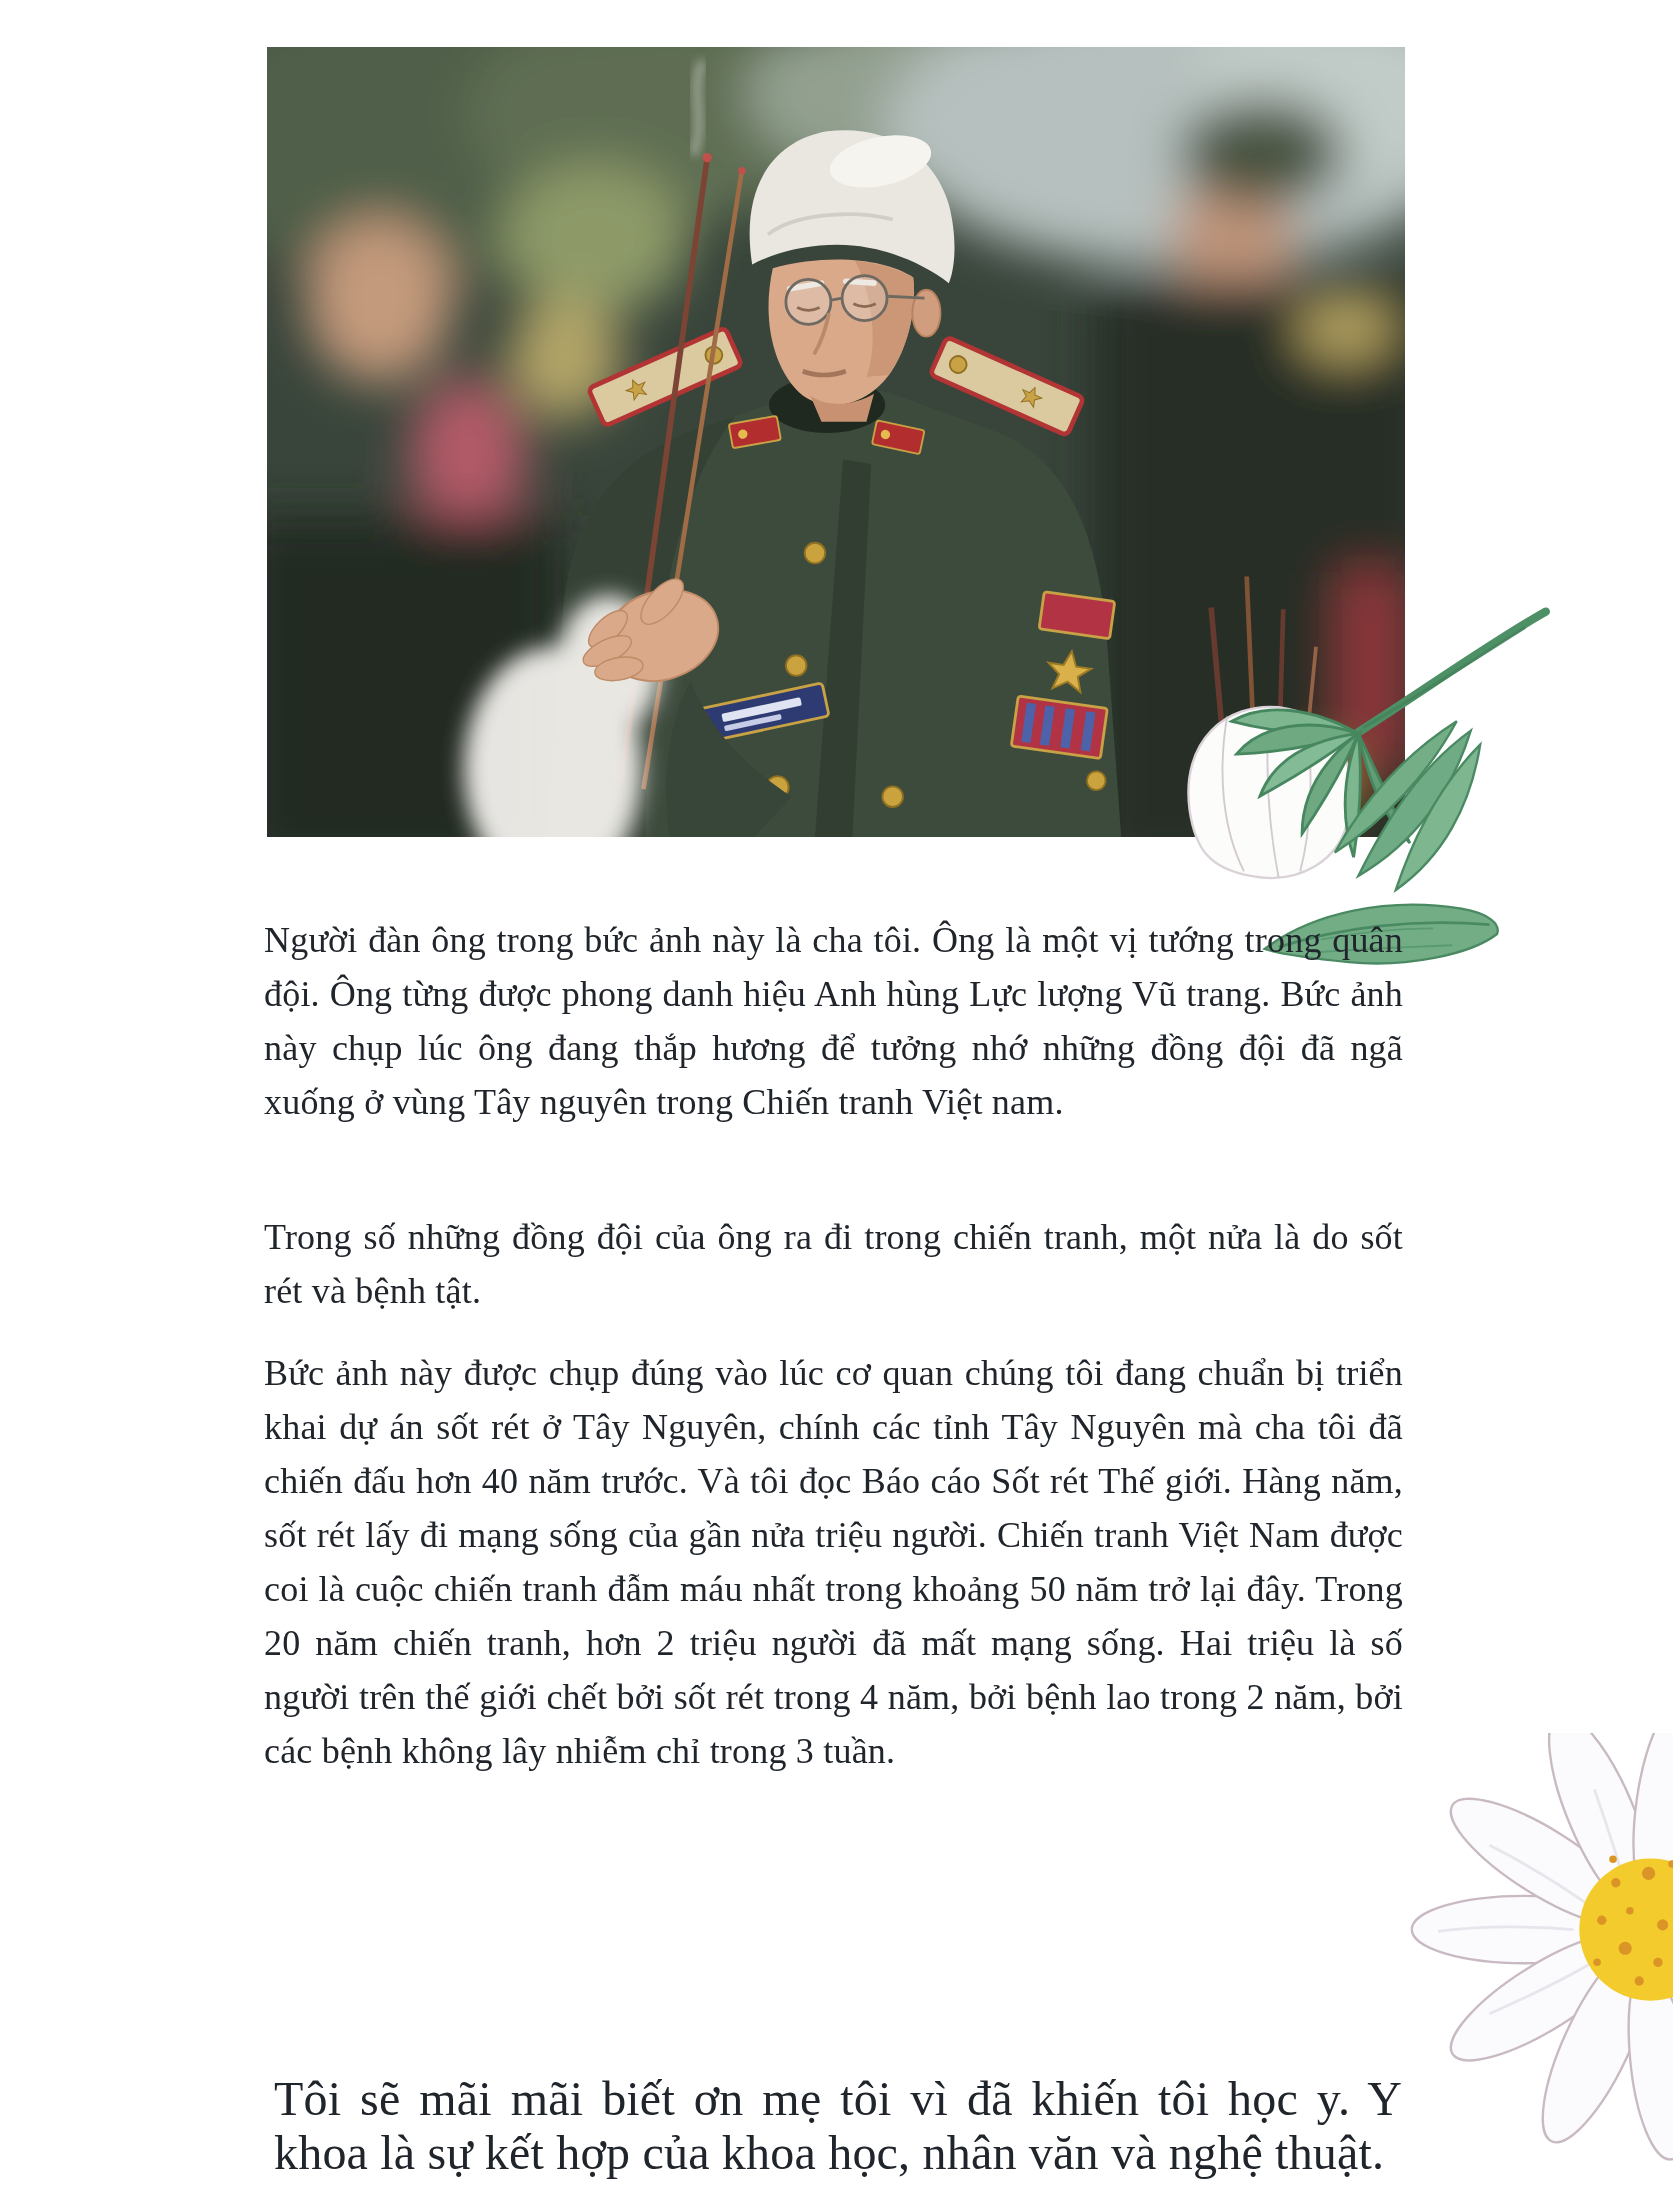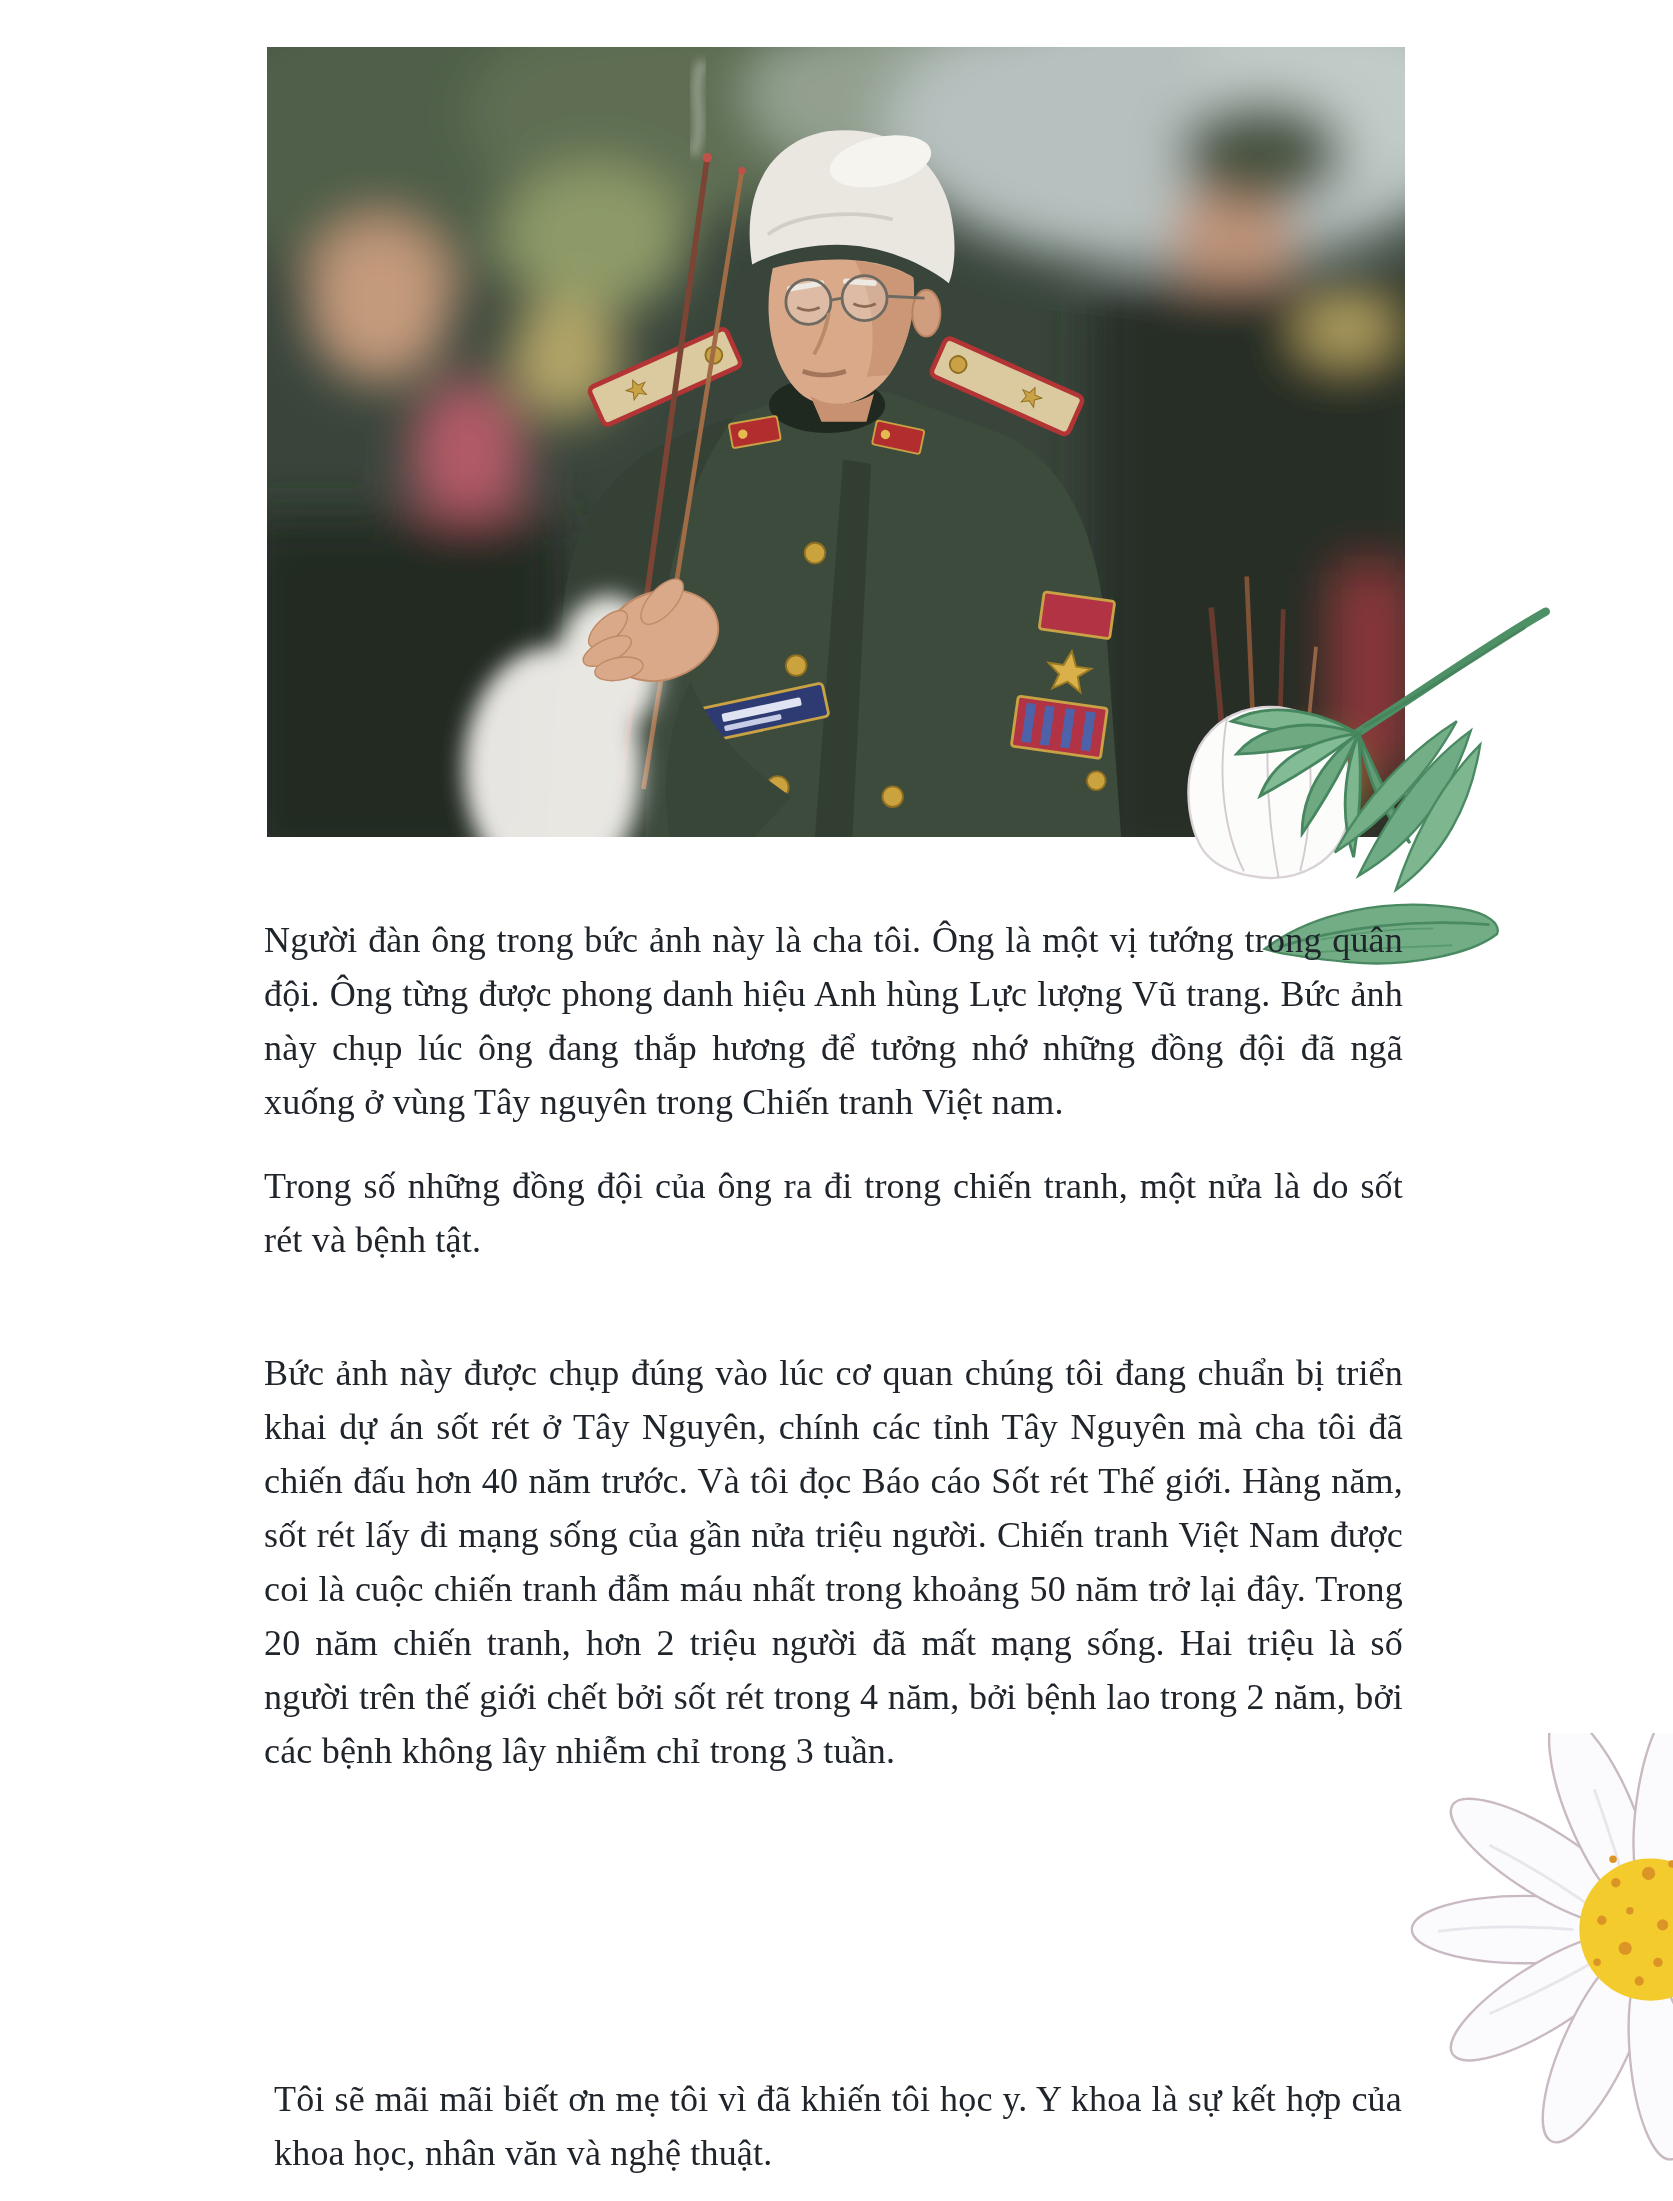--- a/index.html
+++ b/index.html
@@ -16,21 +16,21 @@
     font-size:36px;line-height:54px;color:#20252c;
     text-align:justify;letter-spacing:0.2px;
   }
   .quote{
     position:absolute;left:272px;top:1866px;width:1031px;
     font-style:italic;font-size:58px;line-height:77px;color:#15181d;
   }
   .quote .q2{padding-left:199px;}
   .closing{
     position:absolute;left:274px;top:2072px;width:1128px;margin:0;
-    font-size:36px;line-height:54px;color:#20252c;text-align:justify;letter-spacing:0.2px;
+    font-size:48px;line-height:54px;color:#20252c;text-align:justify;letter-spacing:0.2px;
   }
 </style>
 </head>
 <body>
 
 <div class="page">
 
   <figure class="photo">
     <svg viewBox="0 0 1215 843" width="1138" height="790" preserveAspectRatio="none">
       <defs>
@@ -201,21 +201,21 @@
       <g>
         <path d="M 200 398 C 250 360 330 342 410 355 C 440 360 452 372 448 382 C 420 404 350 418 290 412 C 250 408 218 404 200 398 Z" fill="#73ad86" stroke="#4a8a62" stroke-width="2.5"></path>
         <path d="M 215 396 C 280 375 360 365 440 372" stroke="#4a8a62" stroke-width="3" fill="none"></path>
         <path d="M 260 388 C 300 380 340 376 380 376 M 250 402 C 300 398 350 396 400 394" stroke="#5a9a70" stroke-width="2" fill="none"></path>
       </g>
     </svg>
   </figure>
 
   <section>
     <p class="para" style="top:913px">Người đàn ông trong bức ảnh này là cha tôi. Ông là một vị tướng trong quân đội. Ông từng được phong danh hiệu Anh hùng Lực lượng Vũ trang. Bức ảnh này chụp lúc ông đang thắp hương để tưởng nhớ những đồng đội đã ngã xuống ở vùng Tây nguyên trong Chiến tranh Việt nam.</p>
-    <p class="para" style="top:1159px">Trong số những đồng đội của ông ra đi trong chiến tranh, một nửa là do sốt rét và bệnh tật.</p>
+    <p class="para" style="top:1210px">Trong số những đồng đội của ông ra đi trong chiến tranh, một nửa là do sốt rét và bệnh tật.</p>
     <p class="para" style="top:1346px">Bức ảnh này được chụp đúng vào lúc cơ quan chúng tôi đang chuẩn bị triển khai dự án sốt rét ở Tây Nguyên, chính các tỉnh Tây Nguyên mà cha tôi đã chiến đấu hơn 40 năm trước. Và tôi đọc Báo cáo Sốt rét Thế giới. Hàng năm, sốt rét lấy đi mạng sống của gần nửa triệu người. Chiến tranh Việt Nam được coi là cuộc chiến tranh đẫm máu nhất trong khoảng 50 năm trở lại đây. Trong 20 năm chiến tranh, hơn 2 triệu người đã mất mạng sống. Hai triệu là số người trên thế giới chết bởi sốt rét trong 4 năm, bởi bệnh lao trong 2 năm, bởi các bệnh không lây nhiễm chỉ trong 3 tuần.</p>
 
     <div class="quote">
     </div>
 
     <p class="closing">Tôi sẽ mãi mãi biết ơn mẹ tôi vì đã khiến tôi học y. Y khoa là sự kết hợp của khoa học, nhân văn và nghệ thuật.</p>
   </section>
 
   <figure class="daisy">
     <svg viewBox="0 0 346 500" width="324" height="468">

